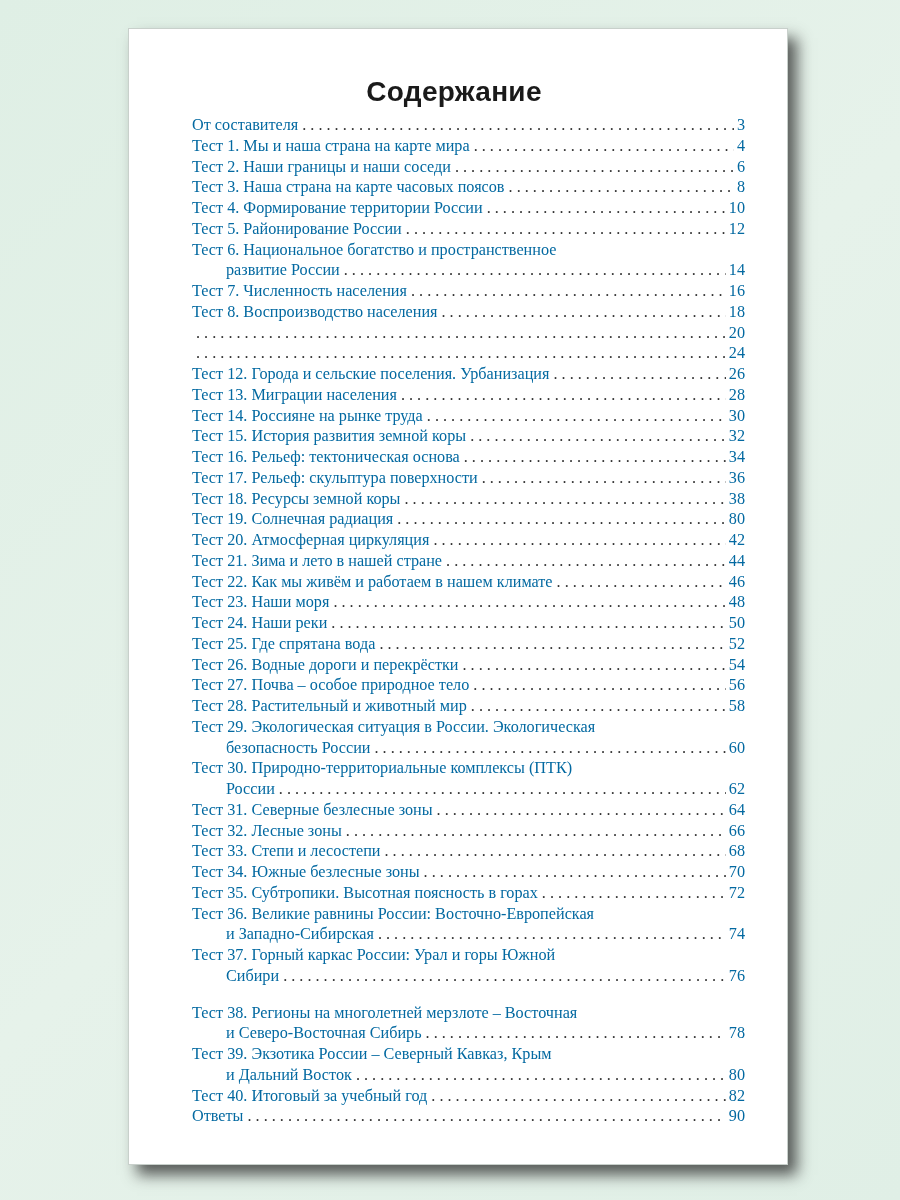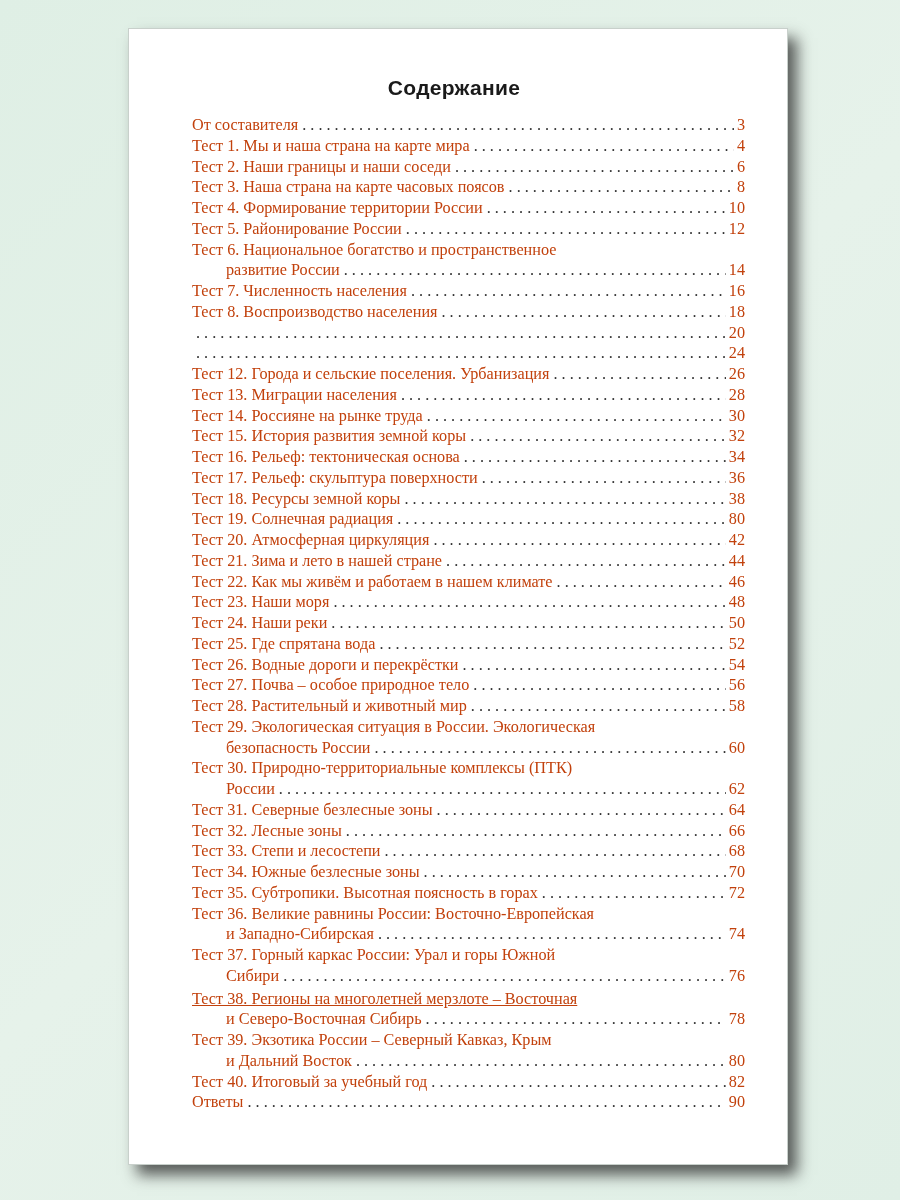--- a/index.html
+++ b/index.html
@@ -13,35 +13,35 @@
     width: 660px; height: 1137px;
     background: #ffffff;
     border: 1px solid #c8d0cb;
     box-shadow: 9px 10px 14px rgba(40,40,40,0.75);
     box-sizing: border-box;
   }
   .title {
     position: absolute; left: 0; right: 8px; top: 47px;
     text-align: center;
     font-family: "Liberation Sans", sans-serif;
-    font-weight: bold; font-size: 21px; color: #1a1a1a;
+    font-weight: bold; font-size: 28px; color: #1a1a1a;
     letter-spacing: 0.3px;
   }
   .toc {
     position: absolute; left: 63px; width: 553px; top: 86px;
     font-family: "Liberation Serif", serif;
-    font-size: 16.2px; color: #c2410c;
+    font-size: 16.2px; color: #0369a1;
   }
   .row {
     display: flex; align-items: baseline;
     height: 20.75px; line-height: 20.75px;
     white-space: nowrap;
   }
   .row.cont { padding-left: 34px; }
-  .row.gap { margin-top: 2px; text-decoration: underline; }
+  .row.gap { margin-top: 16px; }
   .row .txt { flex: 0 0 auto; }
   .row .dots {
     flex: 1 1 auto; overflow: hidden; margin: 0 3px 0 4px;
     letter-spacing: 3.1px; color: #333;
   }
   .row .dots::before {
     content: ". . . . . . . . . . . . . . . . . . . . . . . . . . . . . . . . . . . . . . . . . . . . . . . . . . . . . . . . . . . . . . . . . . . . . . . . . . . . . . . . .";
     letter-spacing: 0px;
   }
   .row .pg { flex: 0 0 auto; text-align: right; }

